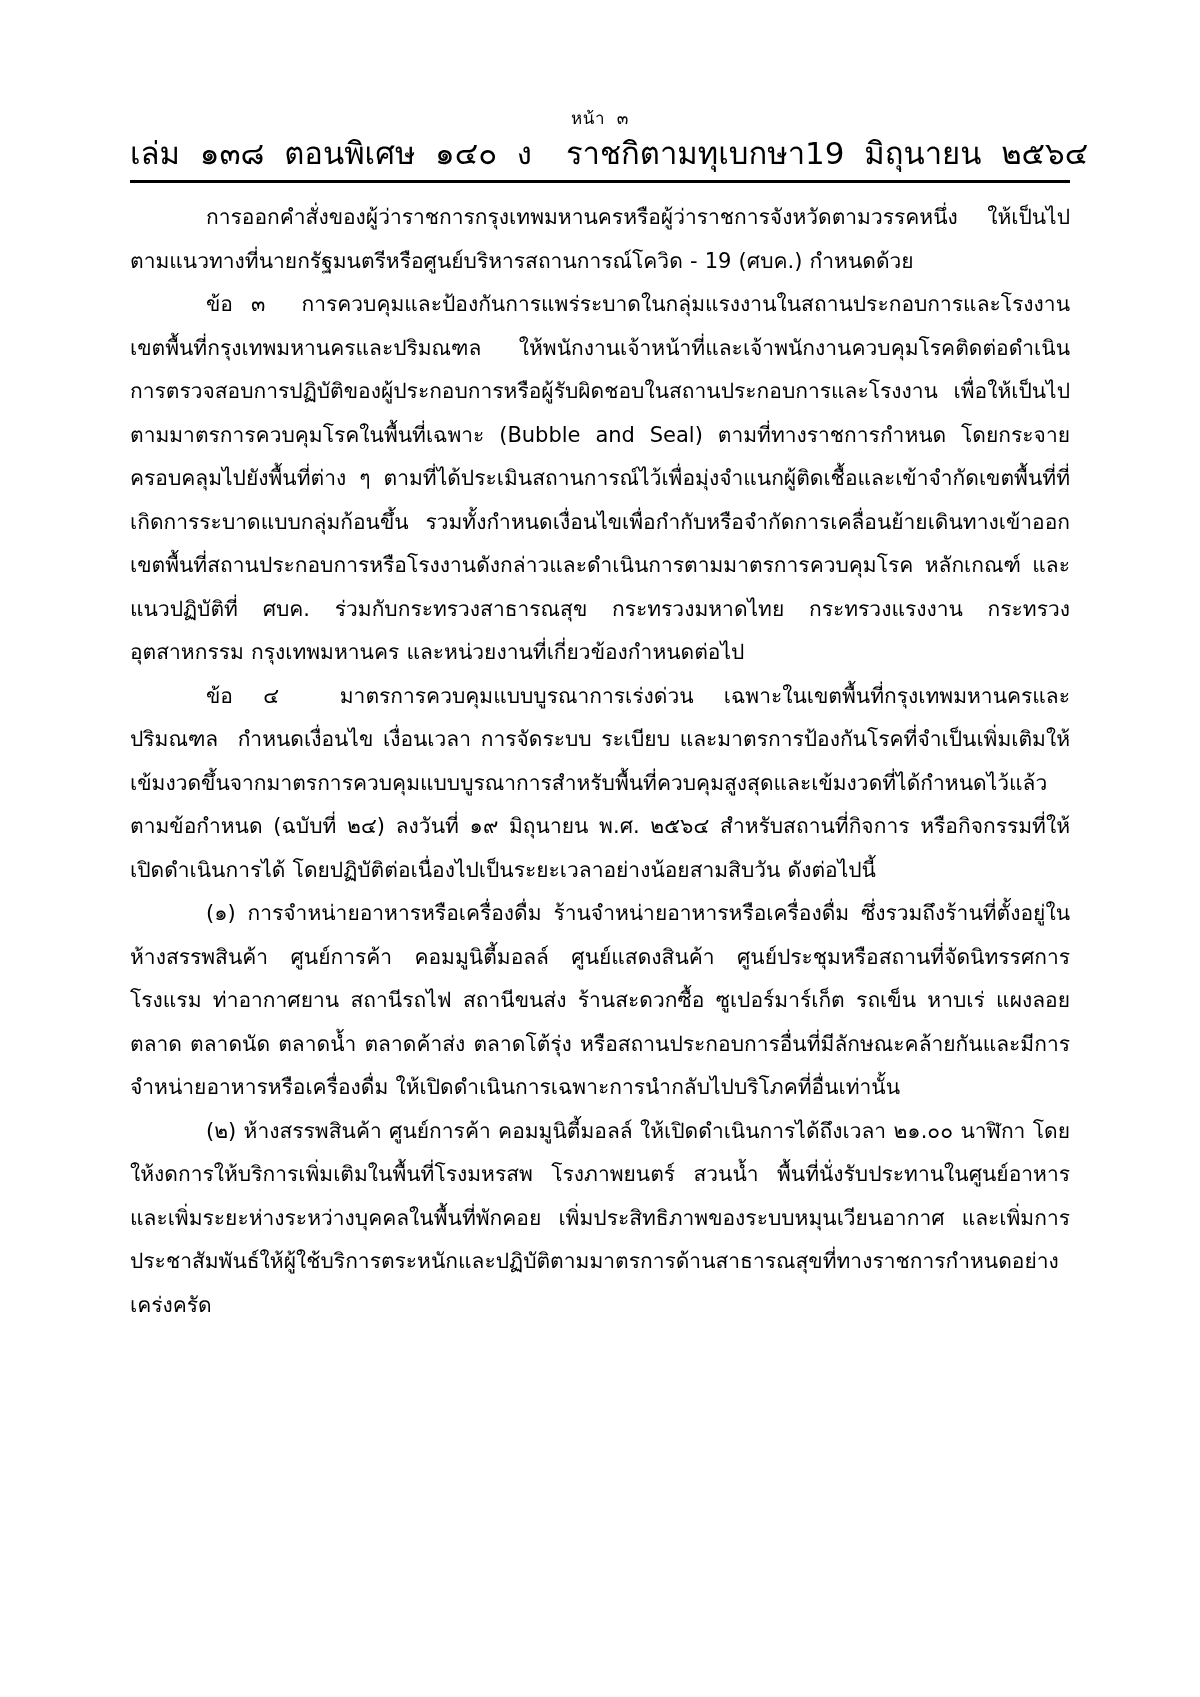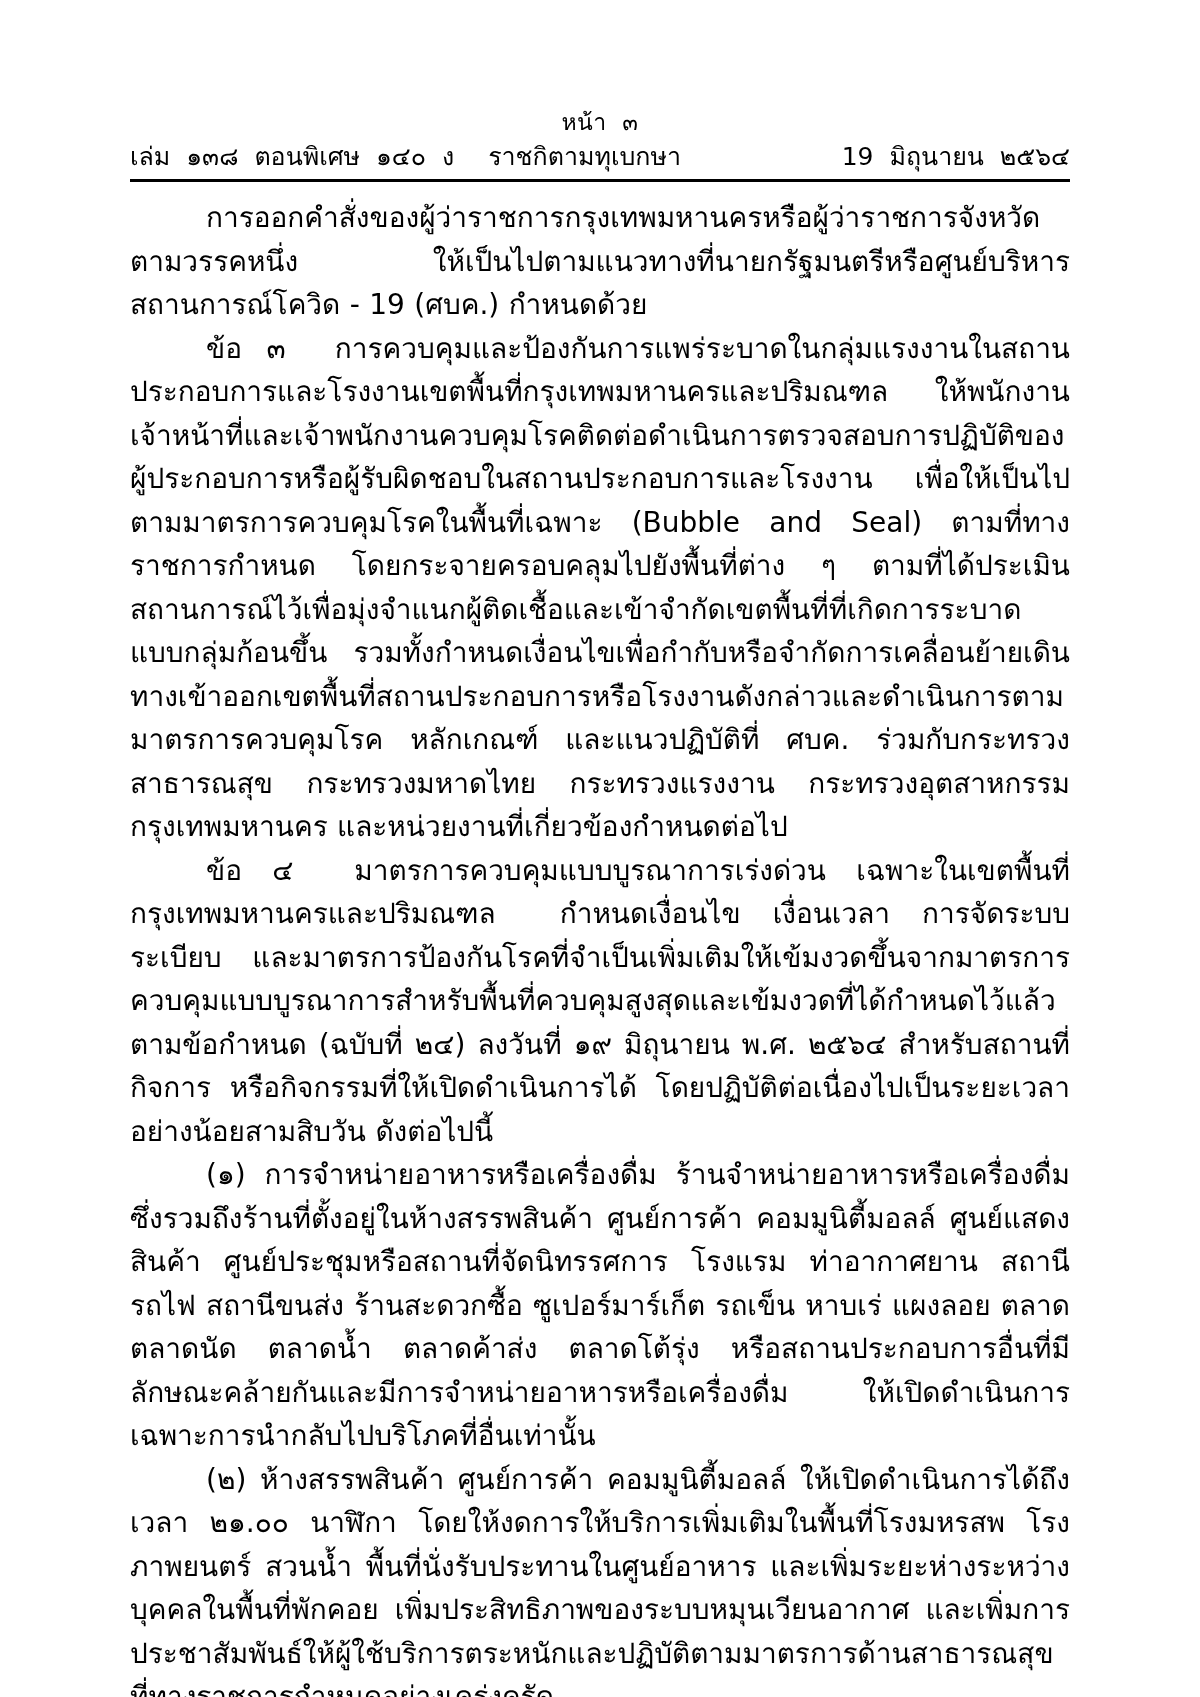--- a/index.html
+++ b/index.html
@@ -24,30 +24,30 @@
 
   
   .masthead {
     position: absolute;
     left: 130px;
     top: 108px;
     width: 940px;
   }
   .masthead-pageline {
     text-align: center;
-    font-size: 23px;
+    font-size: 17px;
     line-height: 1.25;
     letter-spacing: 0.5px;
     white-space: pre;
   }
   .masthead-row {
     display: flex;
     align-items: baseline;
     justify-content: space-between;
-    font-size: 25px;
+    font-size: 31px;
     line-height: 1.3;
     margin-top: 4px;
     white-space: pre;
   }
   .masthead-left  { flex: 0 0 auto; white-space: pre; }
   .masthead-mid   { flex: 0 0 auto; margin-left: 34px; margin-right: auto; white-space: pre; }
   .masthead-right { flex: 0 0 auto; white-space: pre; }
   .masthead-rule {
     margin-top: 6px;
     border-top: 3px solid #000;
@@ -56,21 +56,21 @@
 
   
   .content {
     position: absolute;
     left: 130px;
     top: 196px;
     width: 940px;
   }
   p.para {
     margin: 0;
-    font-size: 28px;
+    font-size: 21px;
     line-height: 43.5px;
     text-align: justify;
     text-justify: inter-character;
     text-align-last: left;
     word-spacing: 0.5px;
   }
   p.para.lastjust { text-align-last: left; }
   .indent { display: inline-block; width: 76px; }
   b.hd { font-weight: 400; }
 </style>

